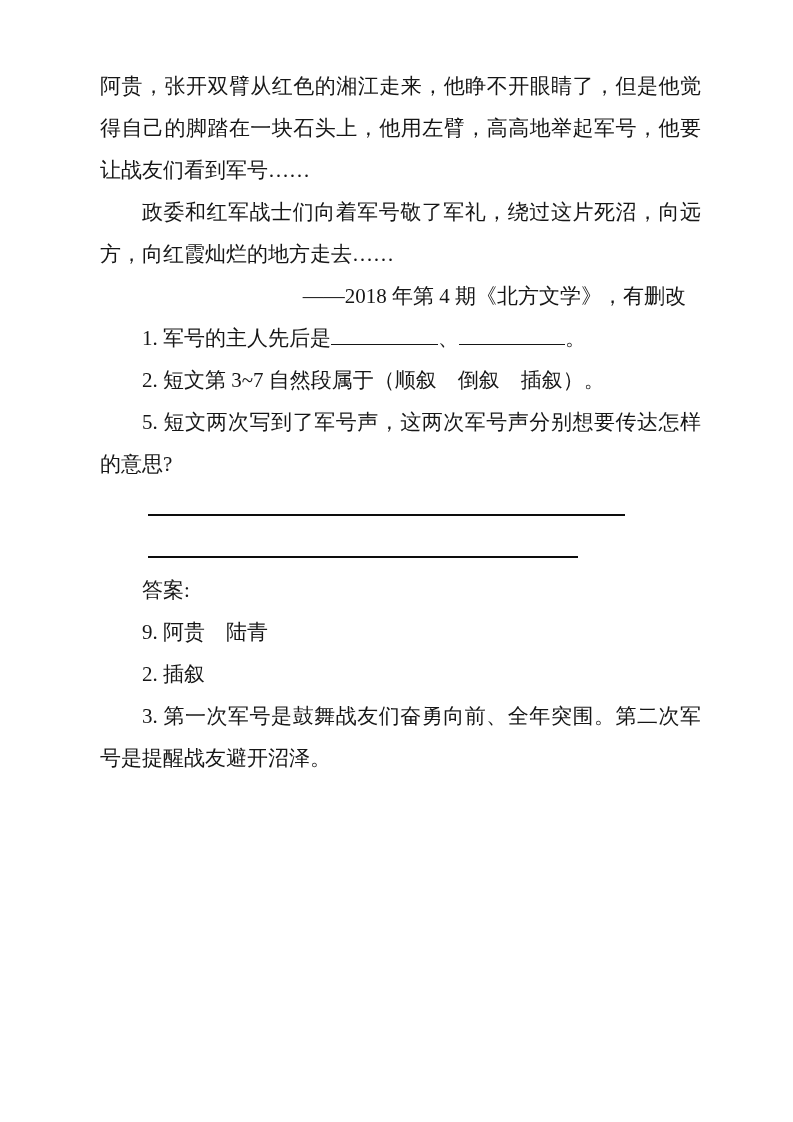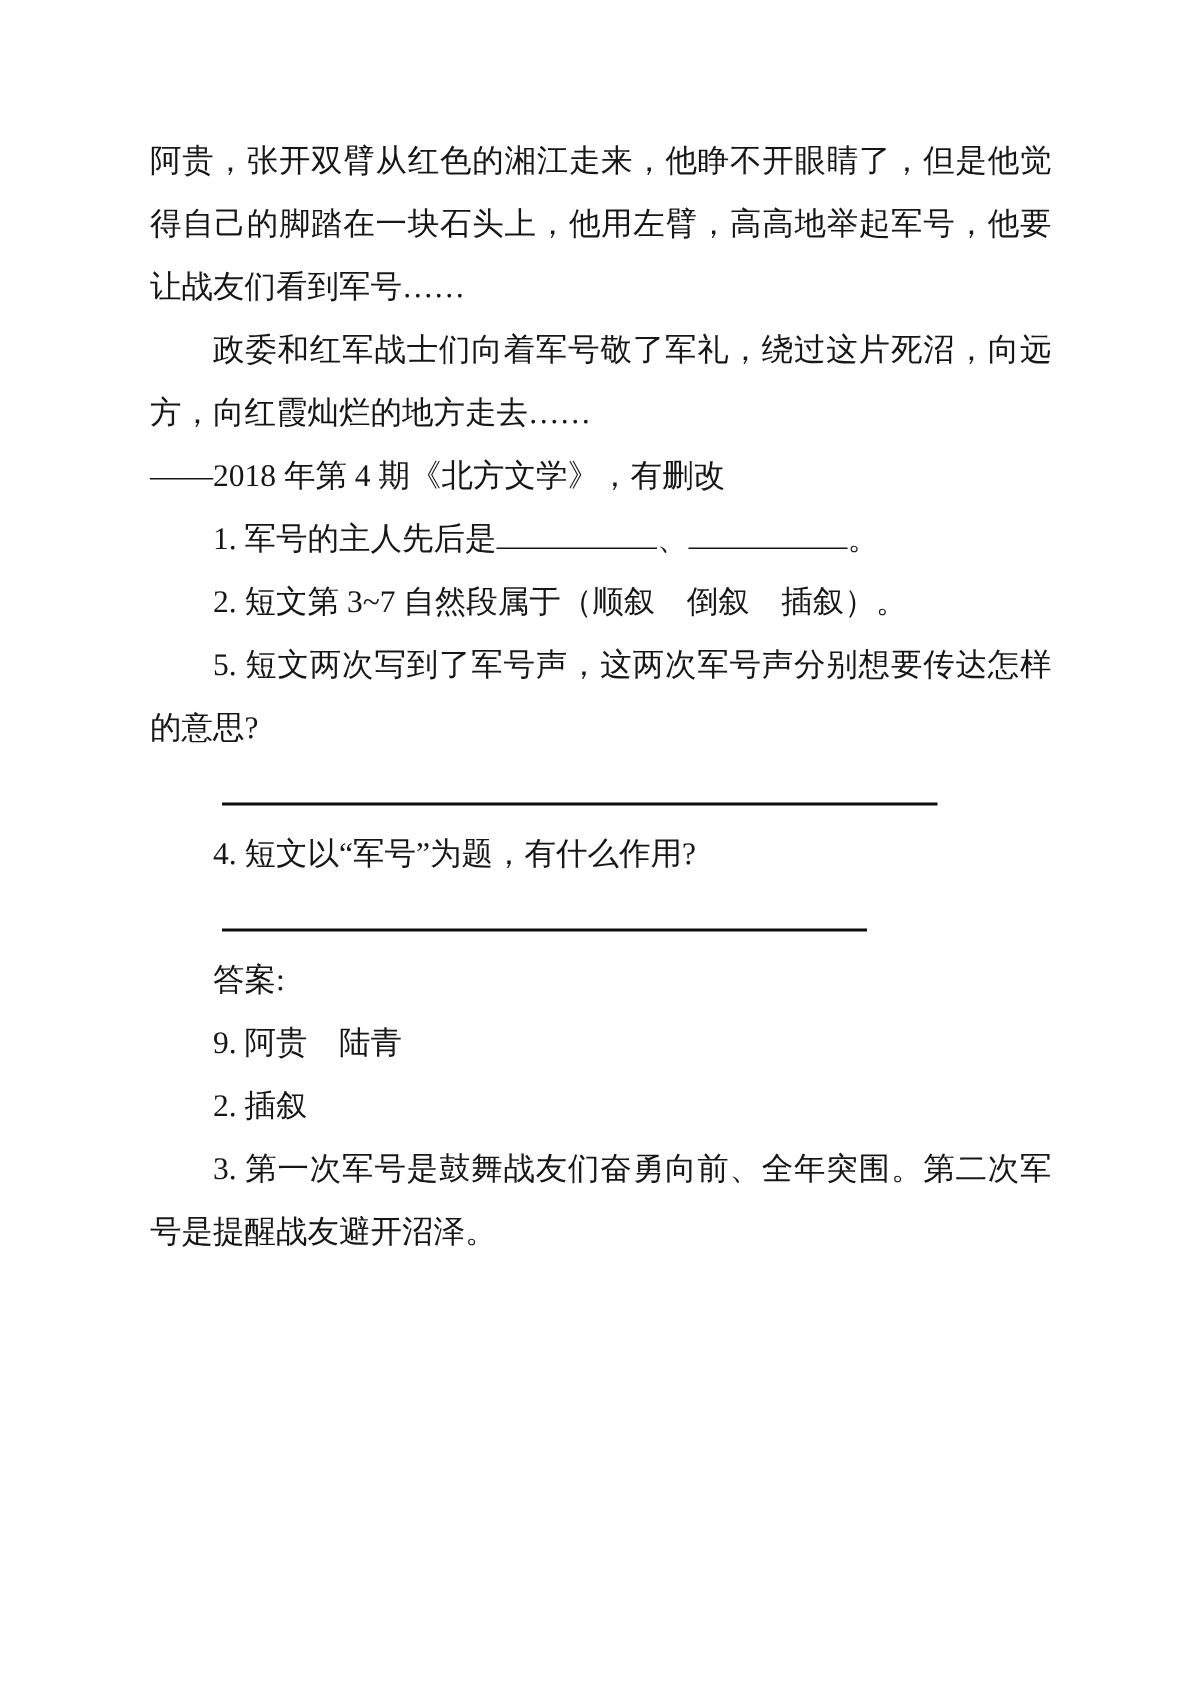--- a/index.html
+++ b/index.html
@@ -9,30 +9,30 @@
     width: 793px;
     height: 1122px;
     background: #ffffff;
     overflow: hidden;
     font-family: "Liberation Serif", "DejaVu Serif", serif;
     color: #161616;
   }
   .content {
     margin-left: 100px;
     width: 601px;
-    padding-top: 86px;
+    padding-top: 65px;
     font-size: 21px;
     line-height: 42px;
     text-align: justify;
   }
   .para { margin: 0; }
   .indent { text-indent: 2em; }
   .attribution {
     margin: 0;
-    text-align: left;
+    text-align: right;
     padding-right: 15px;
   }
   .blank {
     display: inline-block;
     width: 107px;
     height: 17px;
     border-bottom: 1.5px solid #161616;
     vertical-align: baseline;
   }
   .blank-2 { width: 106px; }
@@ -63,21 +63,20 @@
     <p class="para indent"><span>1. 军号的主人先后是</span><span class="blank"></span><span>、</span><span class="blank blank-2"></span><span>。</span></p>
 
     <p class="para indent">2. 短文第 3~7 自然段属于（顺叙　倒叙　插叙）。</p>
 
     <p class="para indent">5. 短文两次写到了军号声，这两次军号声分别想要传达怎样的意思?</p>
 
     <div class="rule-row">
       <div class="rule rule-1"></div>
     </div>
 
-    <p class="para indent">4. 短文以“军号”为题，有什么作用?</p>
 
     <div class="rule-row">
       <div class="rule rule-2"></div>
     </div>
 
     <p class="para indent">答案:</p>
 
     <p class="para indent">9. 阿贵　陆青</p>
 
     <p class="para indent">2. 插叙</p>

